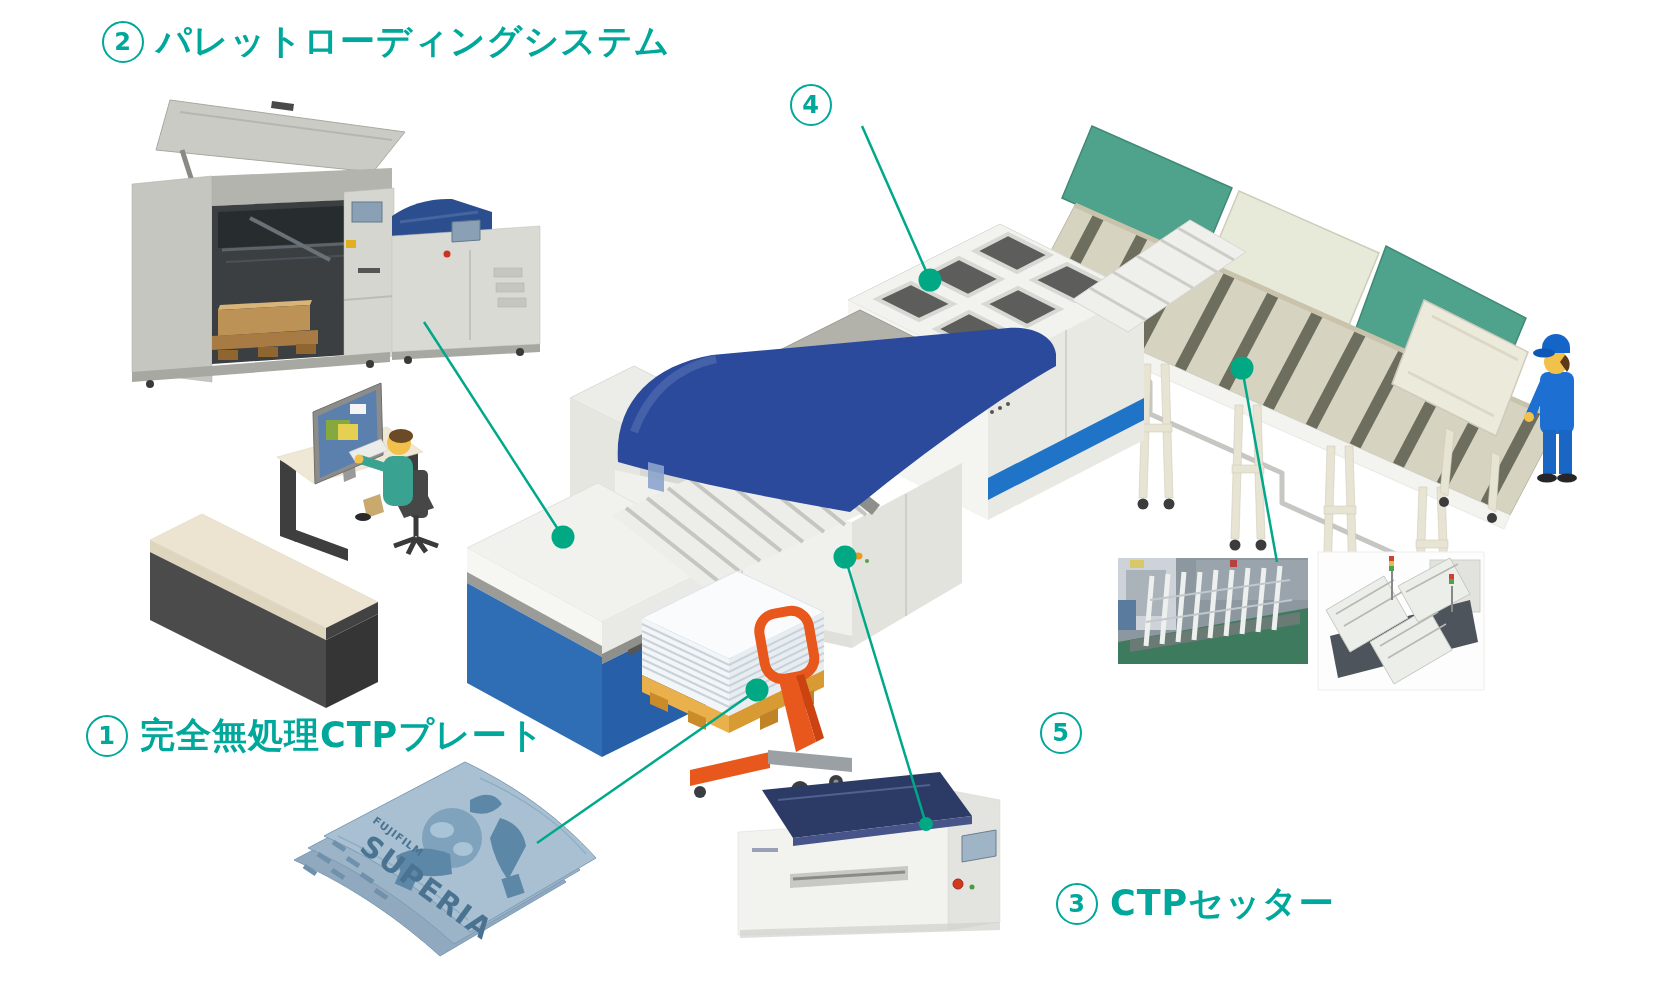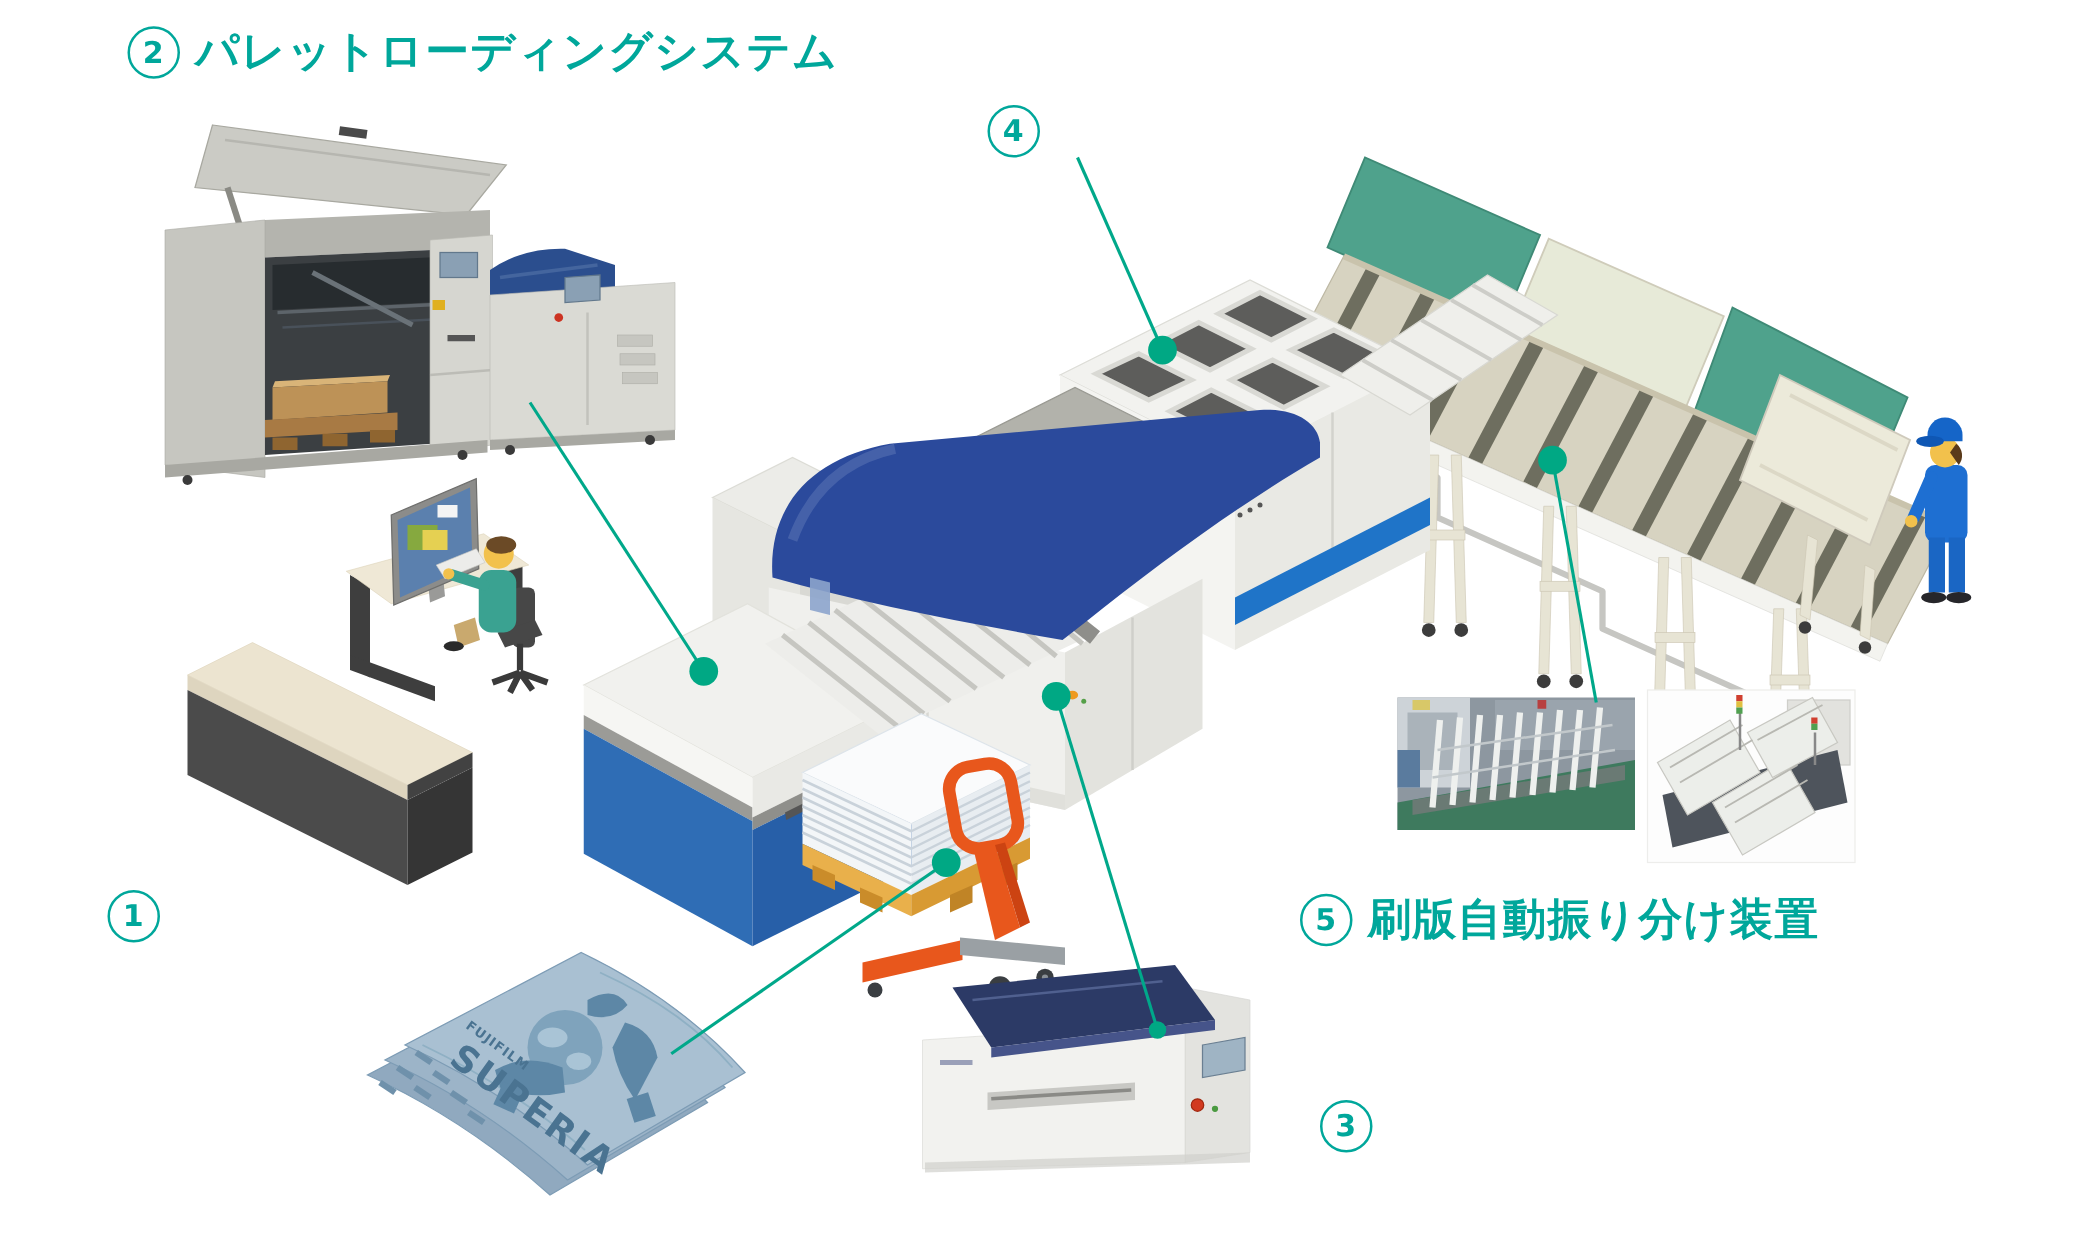--- a/index.html
+++ b/index.html
@@ -423,22 +423,23 @@
 
 <div class="diagram-label l2">
   <span class="num">2</span>
   <span>パレットローディングシステム</span>
 </div>
 <div class="diagram-label l4">
   <span class="num">4</span>
 </div>
 <div class="diagram-label l1">
   <span class="num">1</span>
+  <span>完全無処理CTPプレート</span>
 </div>
 <div class="diagram-label l5">
   <span class="num">5</span>
-  <span>刷版自動振り分け装置</span>
 </div>
 <div class="diagram-label l3">
   <span class="num">3</span>
+  <span>CTPセッター</span>
 </div>
 
 </div>
 
 </body></html>

